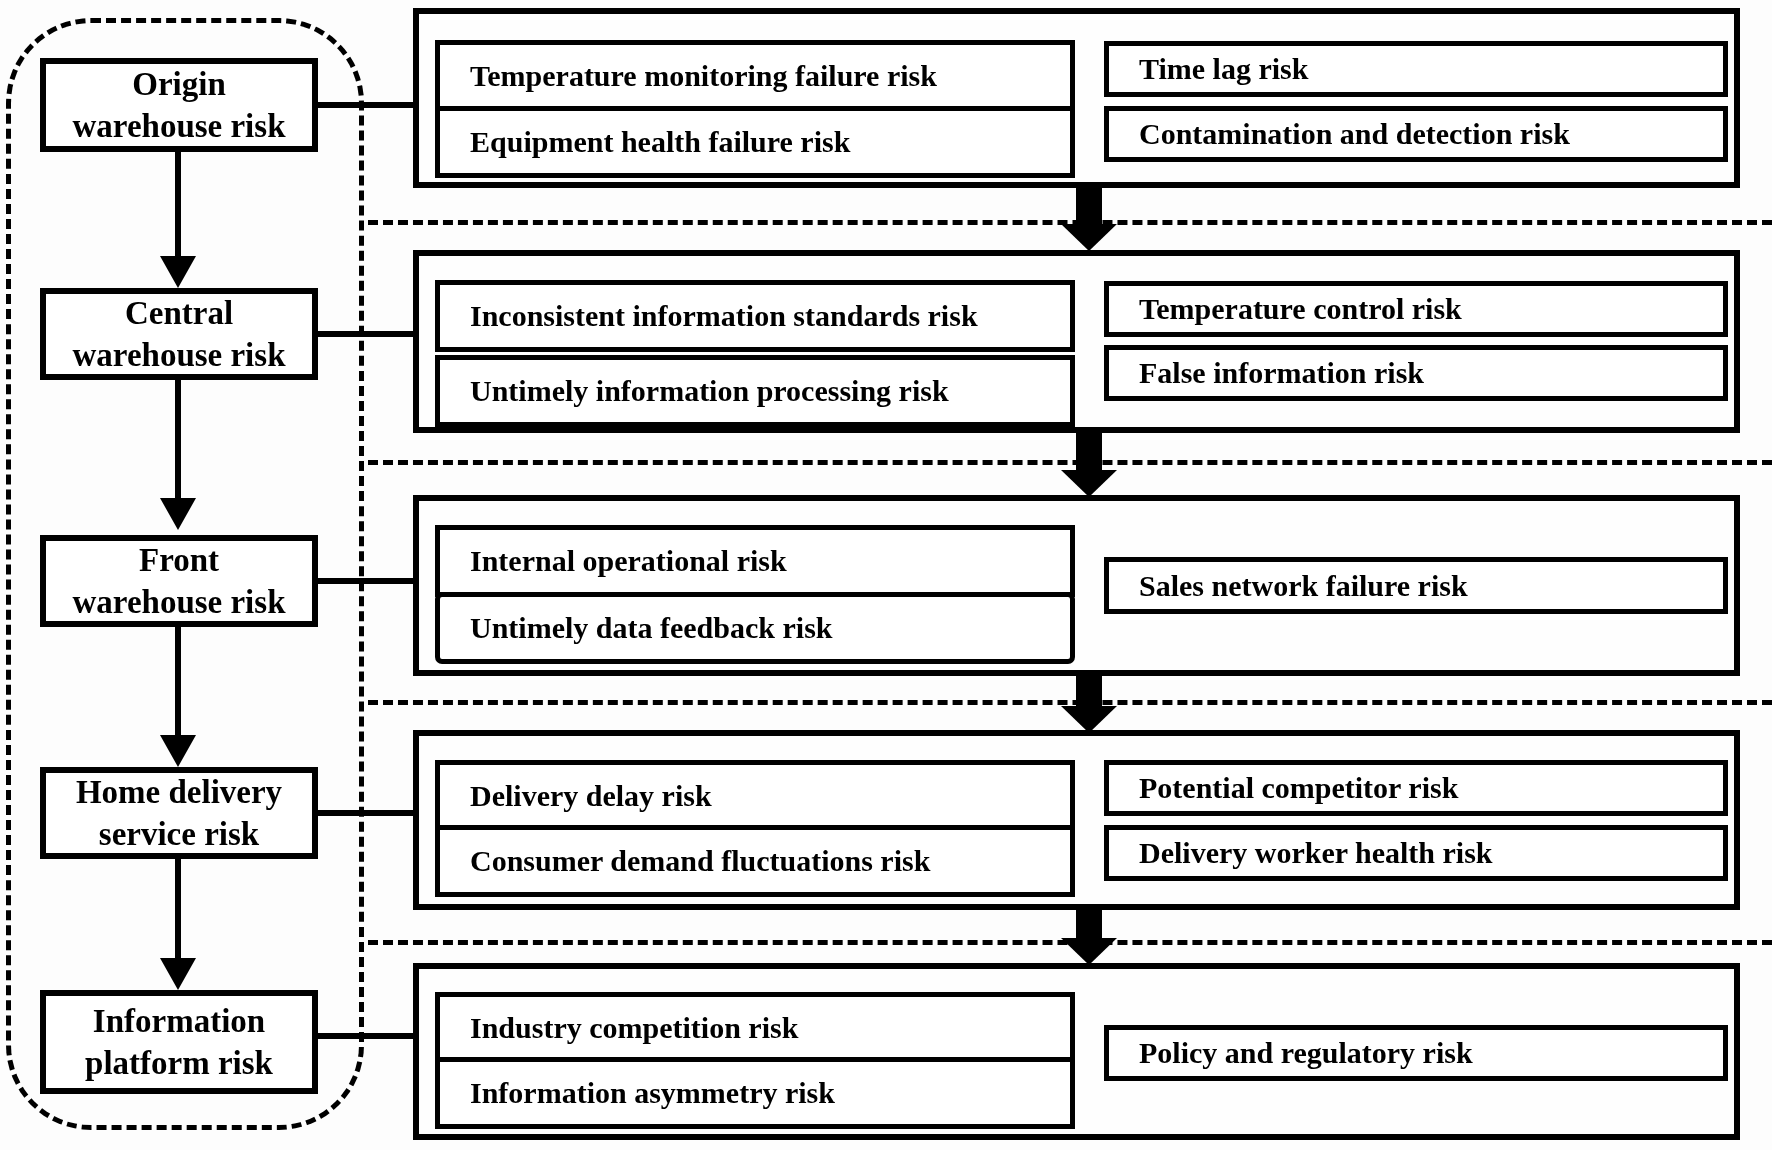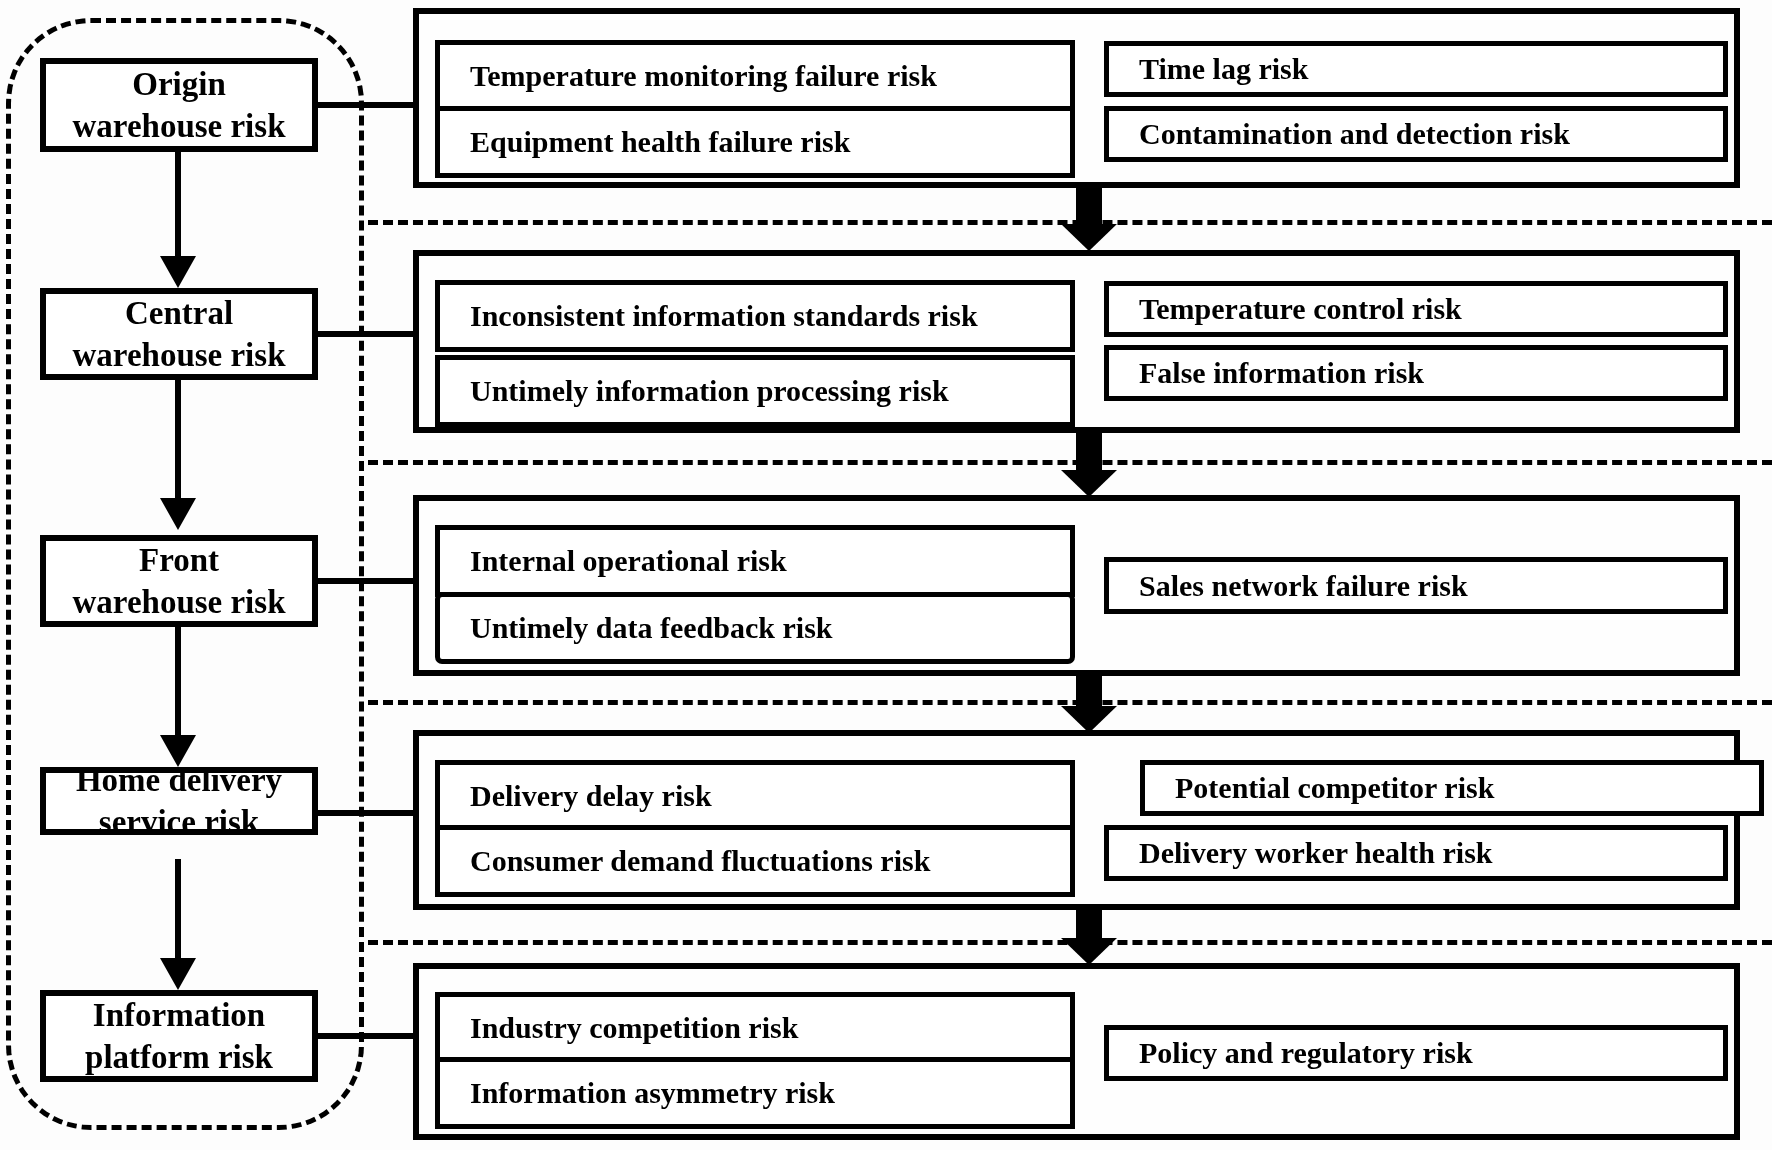--- a/index.html
+++ b/index.html
@@ -20,22 +20,22 @@
   
   .stage {
     position:absolute; left:40px; width:278px;
     border:6px solid #000; background:#fff;
     display:flex; flex-direction:column; align-items:center; justify-content:center;
     text-align:center; font-size:33px; line-height:1.28;
   }
   .stage1 { top:58px;  height:94px; }
   .stage2 { top:288px; height:92px; }
   .stage3 { top:535px; height:92px; }
-  .stage4 { top:767px; height:68px; }
-  .stage5 { top:990px; height:92px;align-items:center; }
+  .stage4 { top:767px; height:92px; }
+  .stage5 { top:990px; height:104px;align-items:center; }
 
   
   .vstem { position:absolute; left:175px; width:6px; background:#000; }
   .vhead { position:absolute; left:160px; width:0; height:0;
            border-left:18px solid transparent; border-right:18px solid transparent;
            border-top:32px solid #000; }
   .a1s { top:152px; height:106px; } .a1h { top:256px; }
   .a2s { top:380px; height:120px; } .a2h { top:498px; }
   .a3s { top:627px; height:110px; } .a3h { top:735px; }
   .a4s { top:859px; height:101px; } .a4h { top:958px; }
@@ -59,21 +59,21 @@
   
   .risk {
     position:absolute; border:5px solid #000; background:#fff;
     display:flex; align-items:center; font-size:30px; padding-left:30px; white-space:nowrap;
   }
   .colL { left:435px;  width:640px; height:72px; }
   .colR { left:1104px; width:624px; height:56px; }
   .s1L1 { top:40px; }  .s1L2 { top:106px; } .s1R1 { top:41px; }  .s1R2 { top:106px; }
   .s2L1 { top:280px; } .s2L2 { top:355px; } .s2R1 { top:281px; } .s2R2 { top:345px; }
   .s3L1 { top:525px; } .s3L2 { top:592px;border-radius:7px; } .s3R1 { top:557px; height:57px; }
-  .s4L1 { top:760px; } .s4L2 { top:825px; } .s4R1 { top:760px;margin-left:36px; } .s4R2 { top:825px; }
+  .s4L1 { top:760px; } .s4L2 { top:825px; } .s4R1 { top:760px; } .s4R2 { top:825px; }
   .s5L1 { top:992px; } .s5L2 { top:1057px; } .s5R1 { top:1025px; }
 
   
   .bstem { position:absolute; left:1076px; width:26px; background:#000; }
   .bhead { position:absolute; left:1061px; width:0; height:0;
            border-left:28px solid transparent; border-right:28px solid transparent;
            border-top:27px solid #000; }
   .A-s { top:184px; height:42px; } .A-h { top:224px; }
   .B-s { top:430px; height:42px; } .B-h { top:470px; }
   .C-s { top:672px; height:36px; } .C-h { top:706px; }

